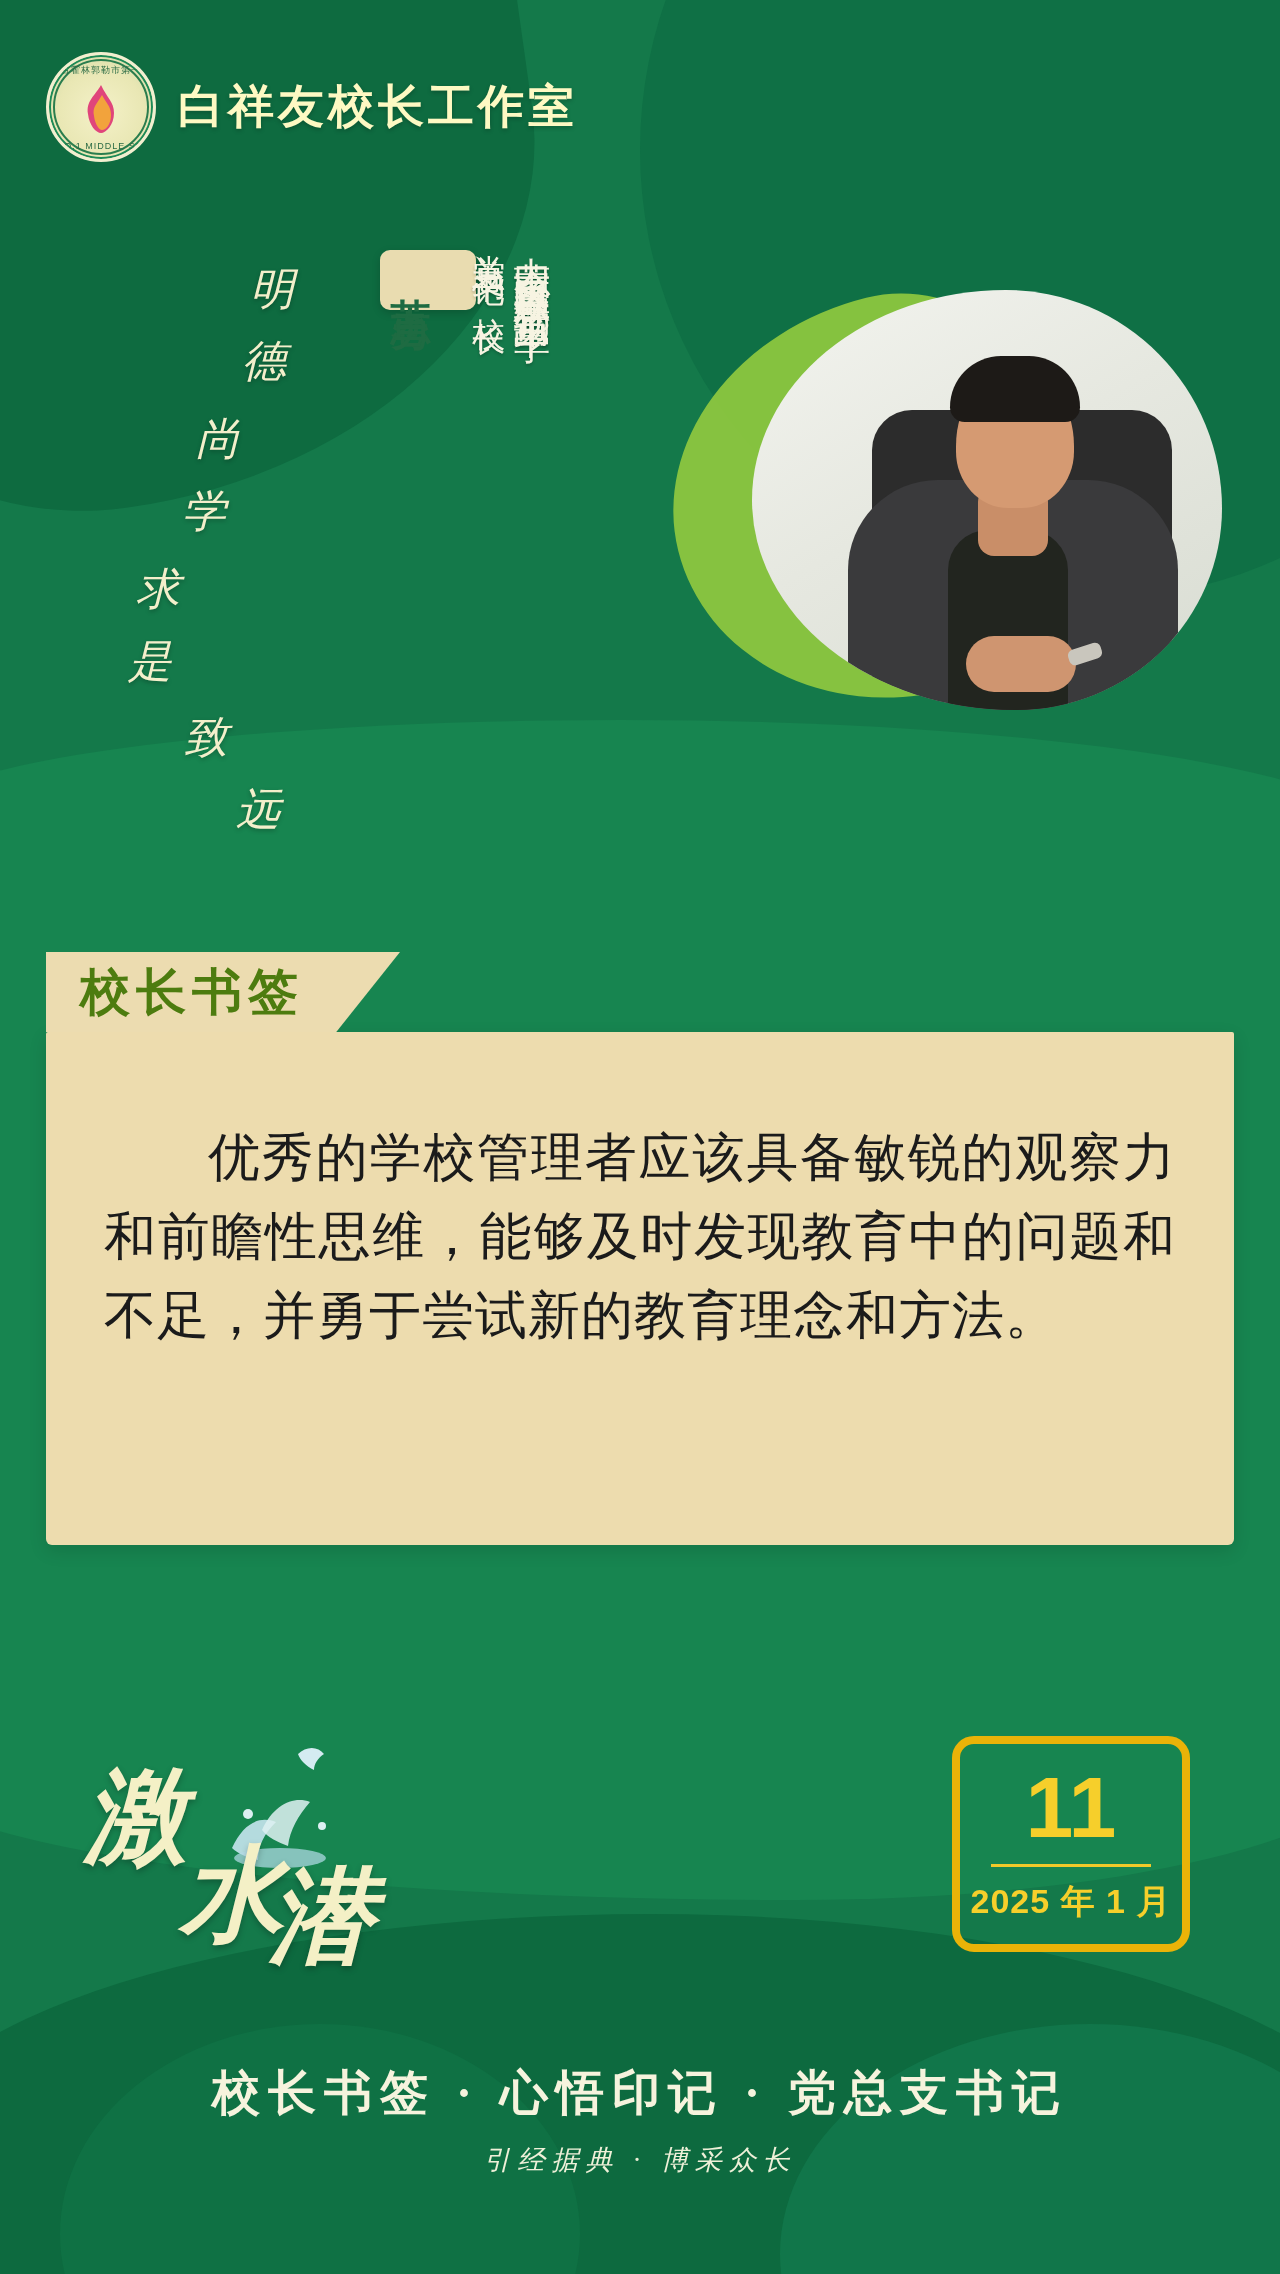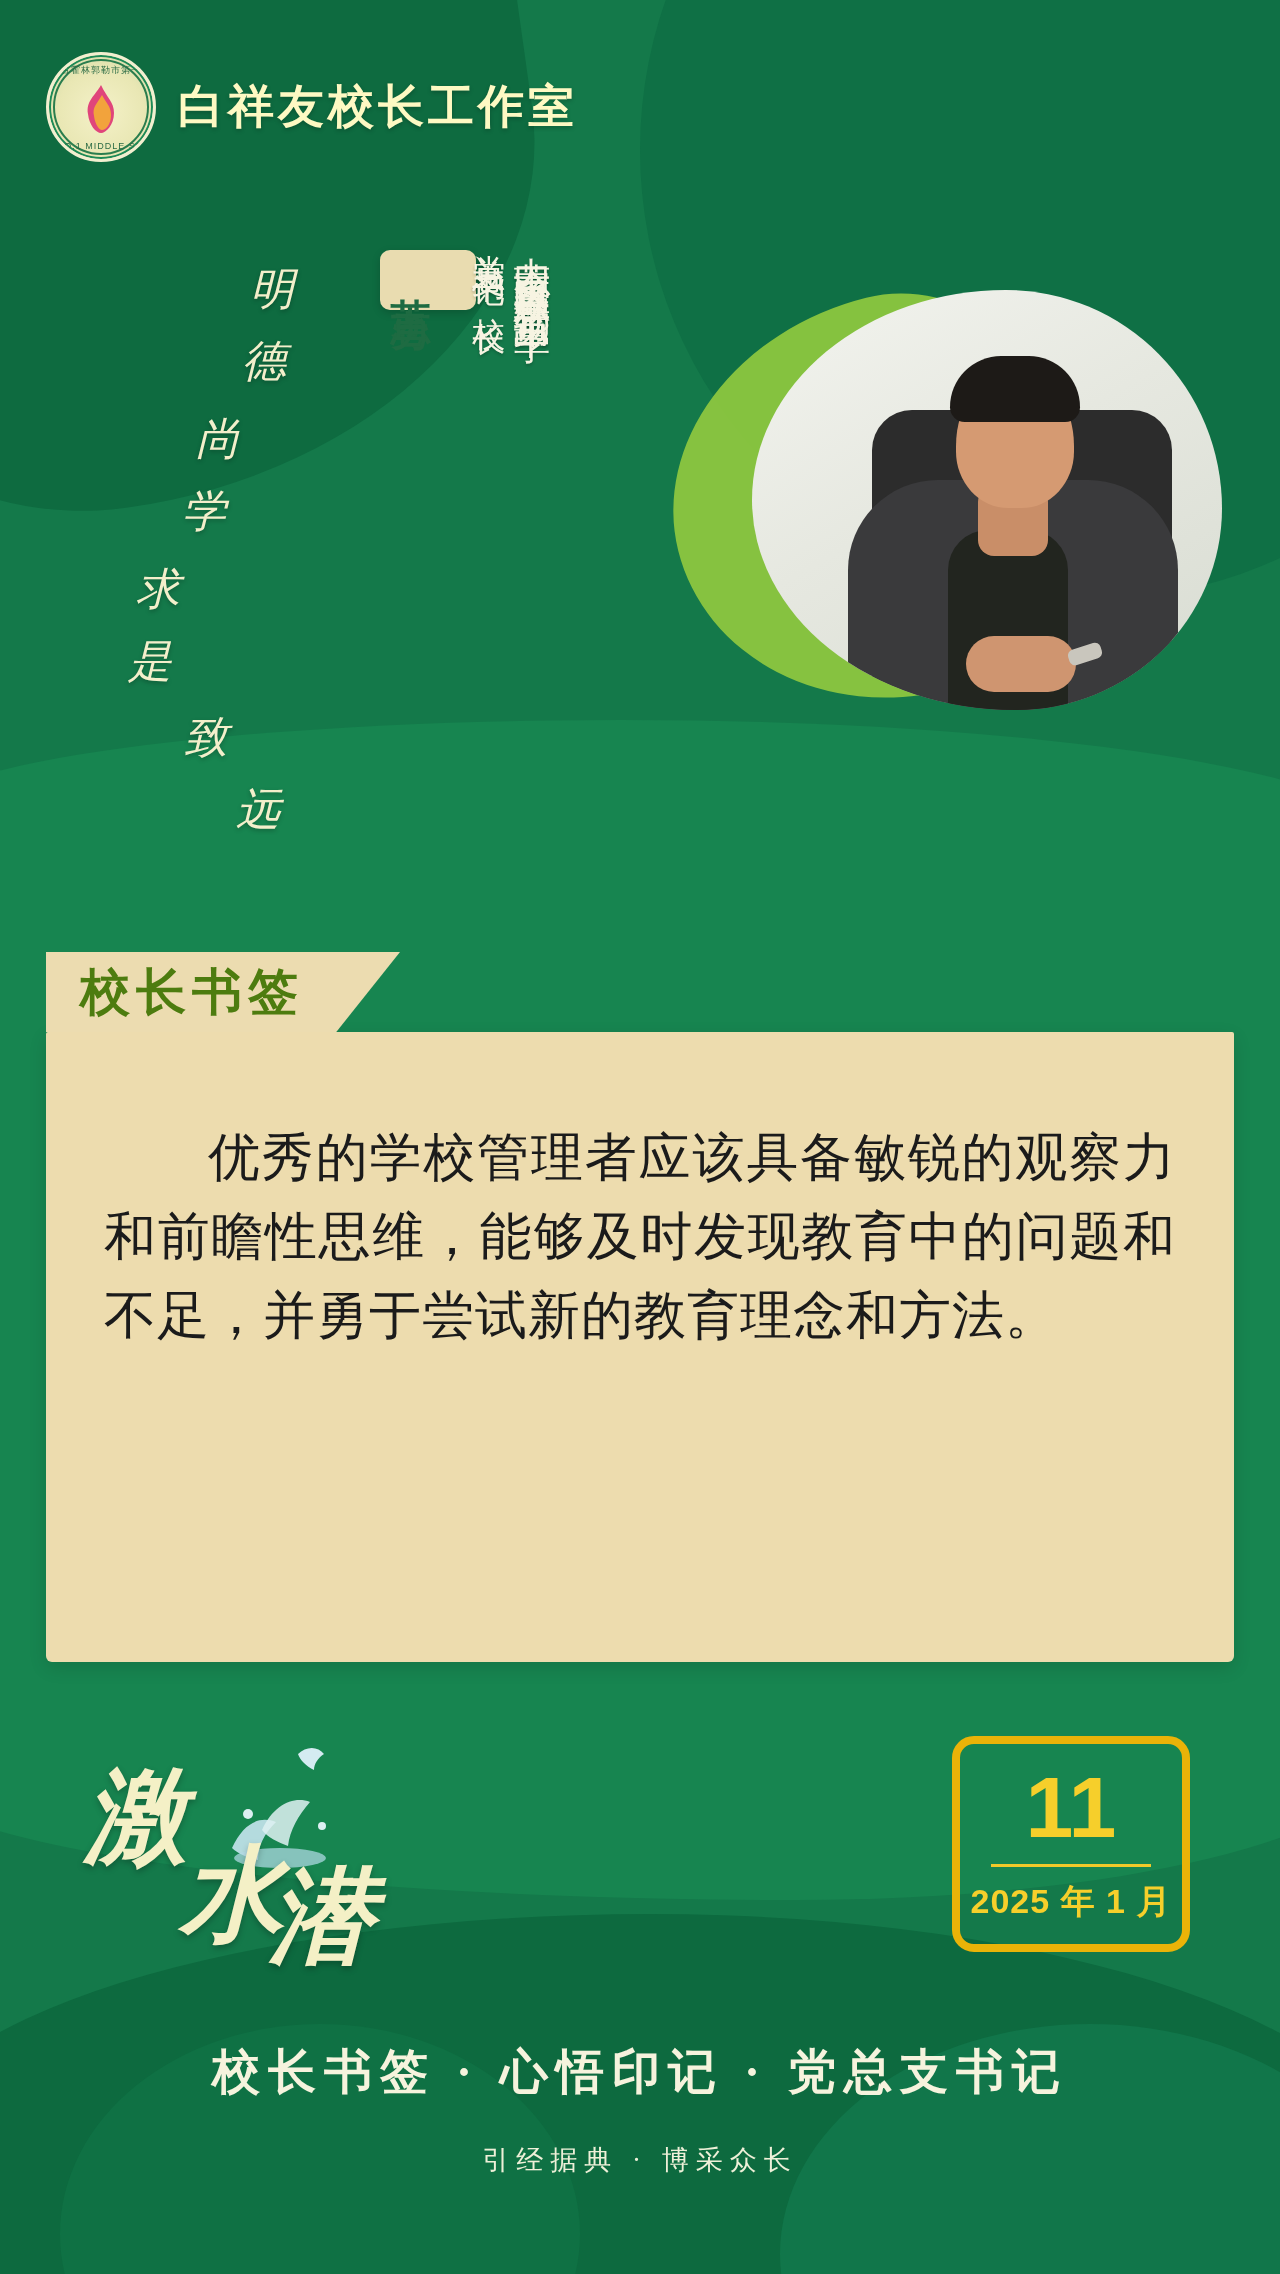--- a/index.html
+++ b/index.html
@@ -335,21 +335,21 @@
     font-weight: 700;
     color: #4d7c0f;
     letter-spacing: 6px;
     font-family: Liberation Serif, serif;
   }
   .bm-card {
     position: absolute;
     left: 46px;
     top: 1032px;
     width: 1188px;
-    height: 630px;
+    height: 513px;
     background: #eddcae;
     border-radius: 2px 2px 6px 6px;
     z-index: 21;
     box-shadow: 0 6px 18px rgba(0,0,0,.12);
   }
   .bm-text {
     padding: 86px 58px 0 58px;
     font-size: 52px;
     line-height: 1.52;
     color: #1b1b1b;
@@ -434,25 +434,26 @@
     z-index: 25;
   }
   .footer .line1 {
     font-size: 48px;
     font-weight: 700;
     color: #f6f3dd;
     letter-spacing: 8px;
     font-family: "Liberation Serif", serif;
   }
   .footer .line2 {
-    margin-top: 38px;
+    margin-top: 17px;
     font-size: 27px;
     color: #eef0d8;
     letter-spacing: 7px;
     font-family: "Liberation Serif", serif;
+    font-style: italic;
   }
 </style>
 </head>
 <body>
 
 <div id="poster">
 
   <div class="bg-dark-right"></div>
   <div class="bg-dark-left"></div>
   <div class="bg-light-band"></div>

